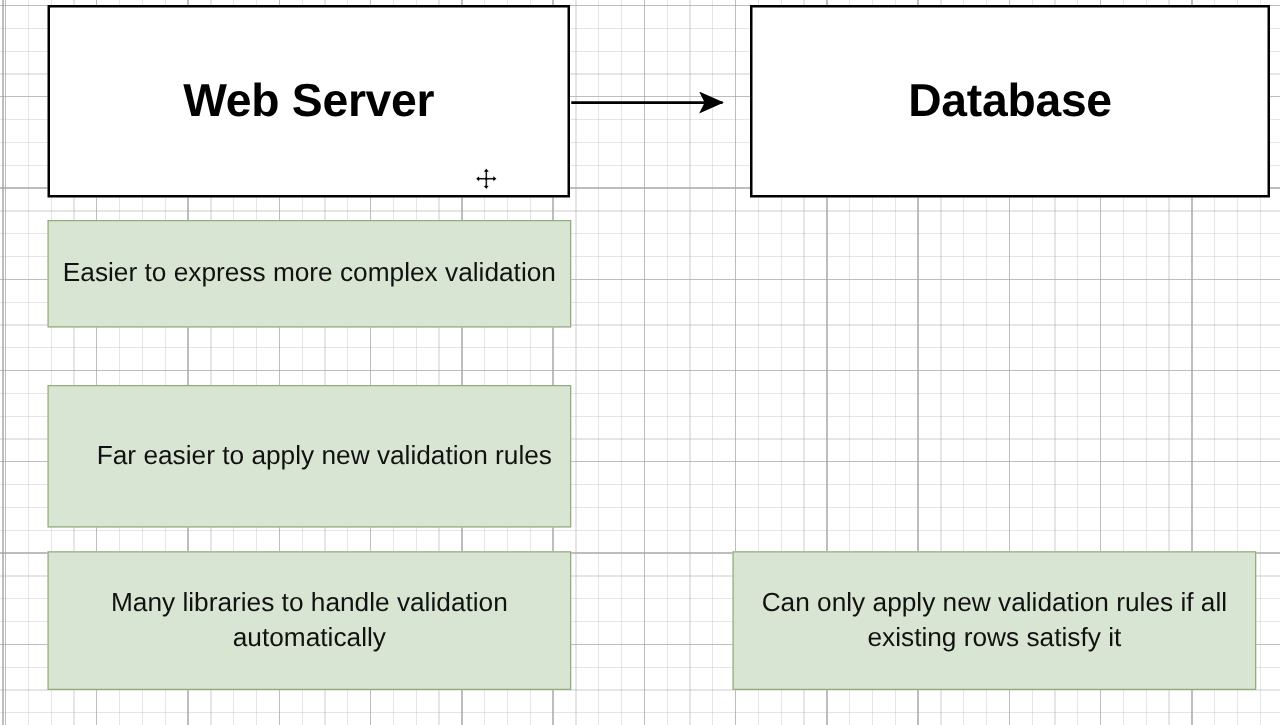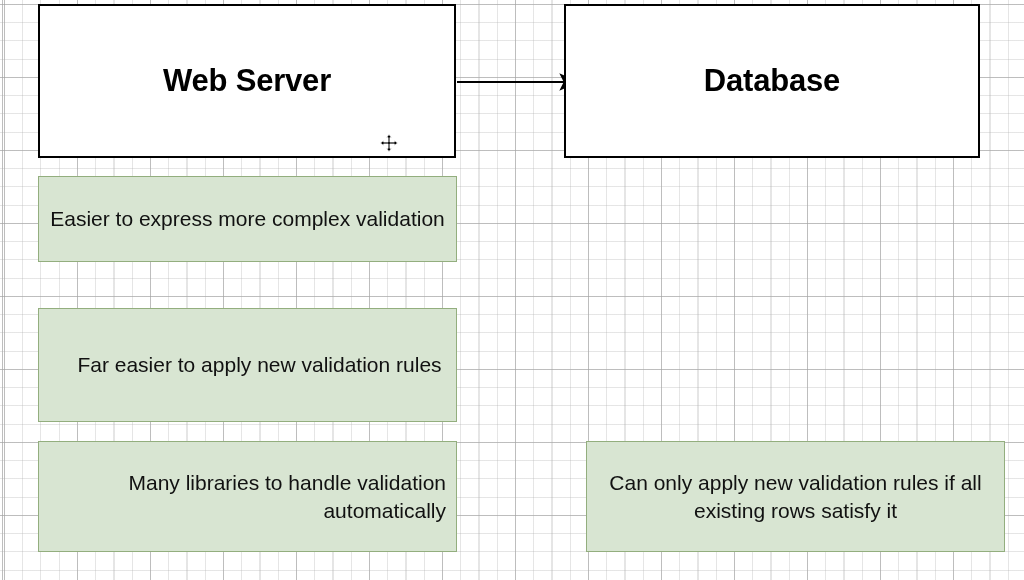--- a/index.html
+++ b/index.html
@@ -40,21 +40,21 @@
     justify-content: center;
     text-align: center;
   }
 
   
   .title-box {
     background: #ffffff;
     border: 2px solid #000000;
   }
   .title-box .label {
-    font-size: 31px;
+    font-size: 37px;
     font-weight: bold;
     color: #000000;
     letter-spacing: -0.2px;
     line-height: 1.1;
   }
 
   
   .note-box {
     background: #d8e5d2;
     border: 1px solid #93ae7e;
@@ -96,33 +96,33 @@
         <path d="M0,0 L9,4 L0,8 L2,4 Z" fill="#000000"></path>
       </marker>
     </defs>
     <line x1="457" y1="82" x2="578" y2="82" stroke="#000000" stroke-width="2.2" marker-end="url(#arrowhead)"></line>
   </svg>
 
   <div class="node title-box" style="left:38px; top:4px; width:418px; height:154px;">
     <span class="label">Web Server</span>
   </div>
 
-  <div class="node title-box" style="left:564px; top:4px; width:416px; height:154px;">
+  <div class="node title-box" style="left:600px; top:4px; width:416px; height:154px;">
     <span class="label">Database</span>
   </div>
 
   <div class="node note-box" style="left:38px; top:176px; width:419px; height:86px;">
     <span class="label">Easier to express more complex validation</span>
   </div>
 
   <div class="node note-box" style="left:38px; top:308px; width:419px; height:114px;padding-left:24px;">
     <span class="label">Far easier to apply new validation rules</span>
   </div>
 
-  <div class="node note-box" style="left:38px; top:441px; width:419px; height:111px;text-align:right;">
+  <div class="node note-box" style="left:38px; top:441px; width:419px; height:111px;">
     <span class="label">Many libraries to handle validation automatically</span>
   </div>
 
 
 
   <div class="node note-box" style="left:586px; top:441px; width:419px; height:111px;justify-content:center;">
     <span class="label">Can only apply new validation rules if all existing rows satisfy it</span>
   </div>
 
   <svg class="move-cursor" style="left:380px; top:134px;" viewBox="0 0 18 18" xmlns="http://www.w3.org/2000/svg">

